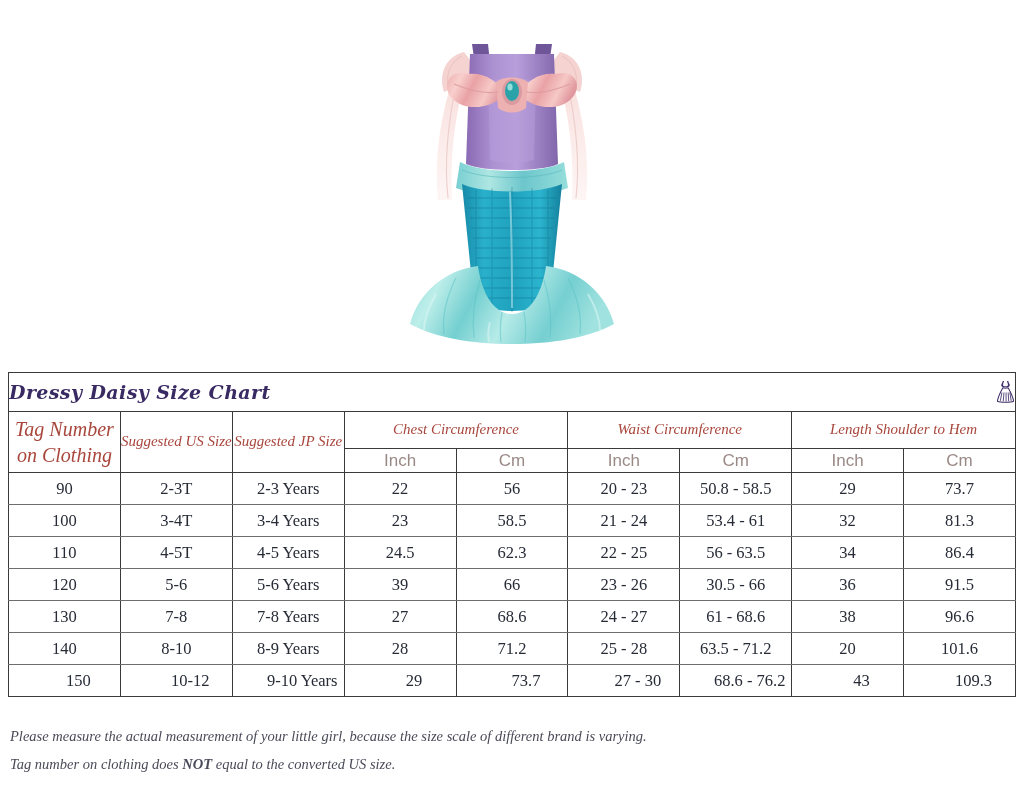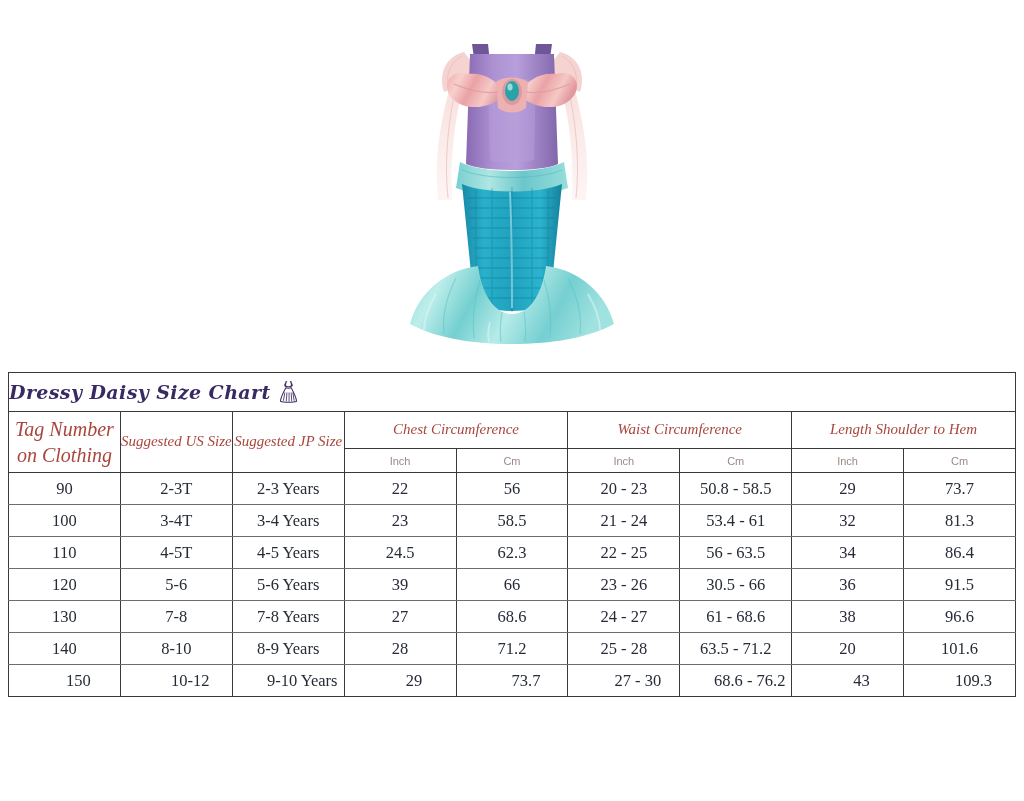--- a/index.html
+++ b/index.html
@@ -51,21 +51,21 @@
   }
 
   
   .title-row td {
     height: 38px;
     border-bottom: 1px solid #3a3a3a;
   }
   .chart-title {
     display: flex;
     align-items: center;
-    justify-content: flex-start;
+    justify-content: space-between;
     gap: 8px;
     font-family: "DejaVu Serif", serif;
     font-style: italic;
     font-weight: bold;
     font-size: 19px;
     color: #3a2a63;
     letter-spacing: 0.4px;
   }
   .dress-icon-svg { width: 19px; height: 24px; display: block; }
 
@@ -80,21 +80,21 @@
     line-height: 1.3;
     padding: 0 4px;
   }
   .hdr-cell.small { font-size: 20px; }
   .hdr-span { height: 36px; border-bottom: 1px solid #8a8a8a; }
 
   
   .sub-cell {
     height: 23px;
     font-family: "Liberation Sans", sans-serif;
-    font-size: 11px;
+    font-size: 17px;
     color: #9a8a86;
     border-top: 1px solid #8a8a8a;
   }
 
   
   .data-row td {
     height: 31px;
     font-family: "Liberation Serif", serif;
     font-size: 16.5px;
     color: #262b36;
@@ -344,13 +344,15 @@
       <td>73.7</td>
       <td class="vdiv">27 - 30</td>
       <td>68.6 - 76.2</td>
       <td class="vdiv">43</td>
       <td>109.3</td>
     </tr>
   </tbody>
 </table>
 
 <div class="notes">
+  <div class="note-line">Please measure the actual measurement of your little girl, because the size scale of different brand is varying.</div>
+  <div class="note-line"><span>Tag number on clothing does </span><b>NOT</b><span> equal to the converted US size.</span></div>
 </div>
 
 </body></html>

